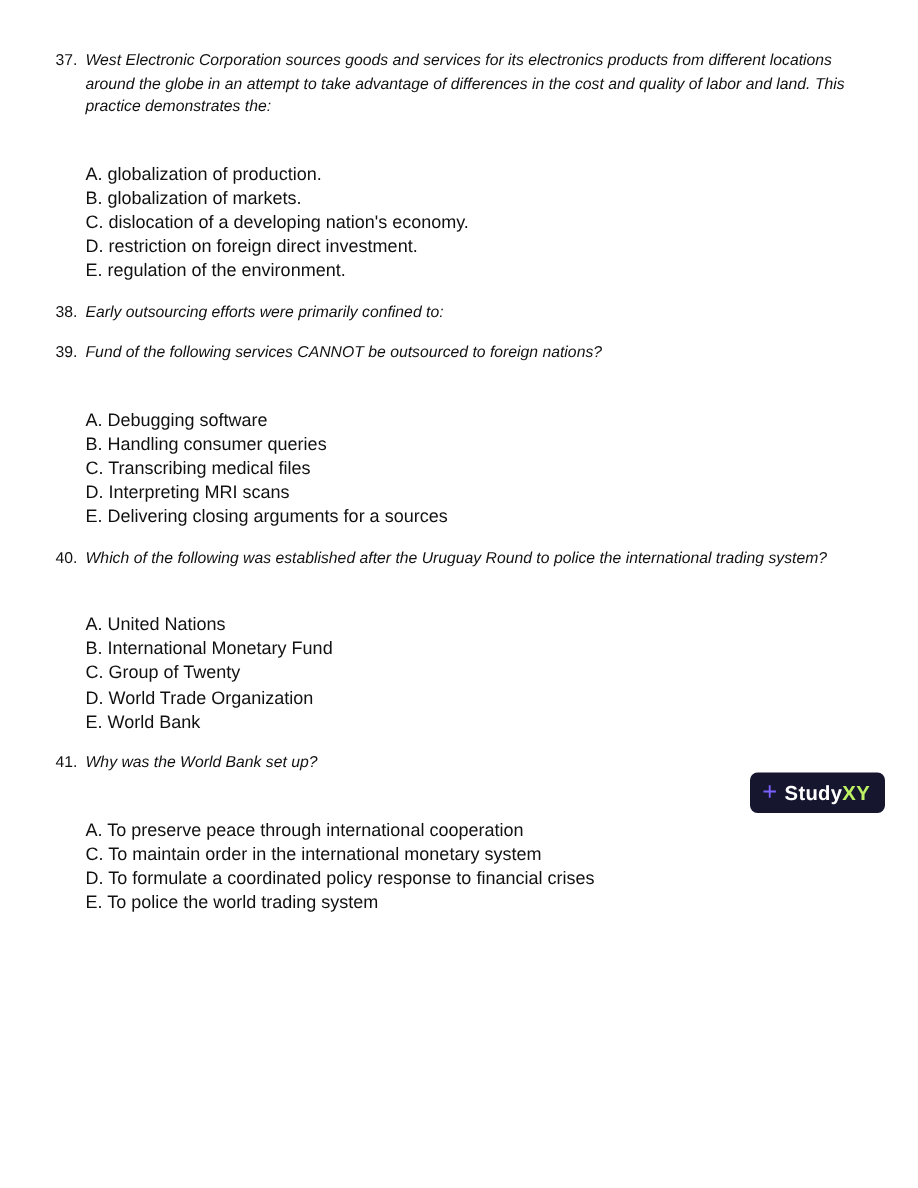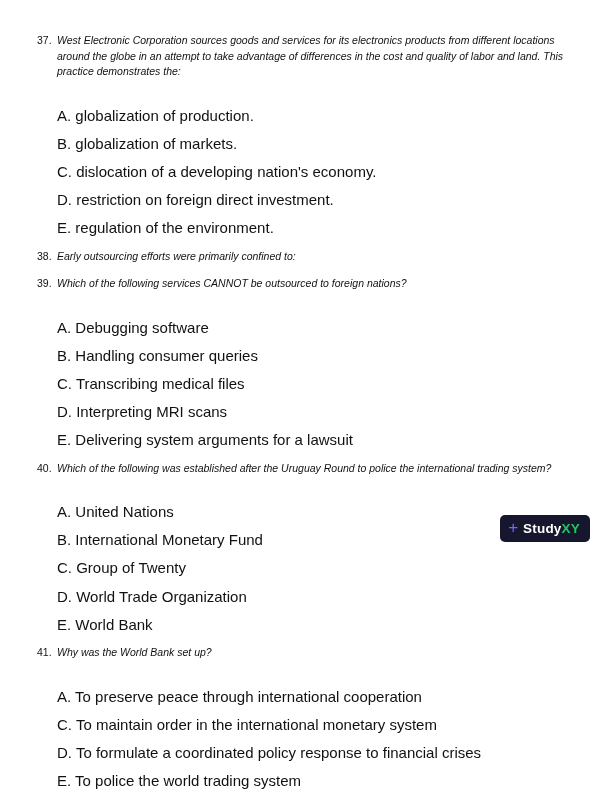--- a/index.html
+++ b/index.html
@@ -38,23 +38,22 @@
   .q-text {
     flex: 1;
     padding-right: 2px;
     font-style: italic;
   }
   .q-options {
     margin-top: 28px;
     margin-left: 20px;
   }
   .q-option {
-    font-size: 15px;
+    font-size: 12px;
     line-height: 16.2px;
-    margin-top: 12px;
   }
   .logo {
     position: absolute;
     right: 22px;
     bottom: 18px;
     height: 27px;
     padding: 0 10px 0 8px;
     border-radius: 5px;
     display: flex;
     align-items: center;
@@ -92,28 +91,28 @@
       </div>
       <div class="question">
         <div class="q-head">
           <span class="q-num">38.</span>
           <span class="q-text">Early outsourcing efforts were primarily confined to:</span>
         </div>
       </div>
       <div class="question">
         <div class="q-head">
           <span class="q-num">39.</span>
-          <span class="q-text">Which of the following services CANNOT be outsourced to foreign nations?</span>
+          <span class="q-text">Fund of the following services CANNOT be outsourced to foreign nations?</span>
         </div>
         <div class="q-options">
           <div class="q-option">A. Debugging software</div>
           <div class="q-option">B. Handling consumer queries</div>
           <div class="q-option">C. Transcribing medical files</div>
           <div class="q-option">D. Interpreting MRI scans</div>
-          <div class="q-option">E. Delivering system arguments for a lawsuit</div>
+          <div class="q-option">E. Delivering closing arguments for a sources</div>
         </div>
       </div>
       <div class="question">
         <div class="q-head">
           <span class="q-num">40.</span>
           <span class="q-text">Which of the following was established after the Uruguay Round to police the international trading system?</span>
         </div>
         <div class="q-options">
           <div class="q-option">A. United Nations</div>
           <div class="q-option">B. International Monetary Fund</div>
@@ -131,15 +130,15 @@
           <div class="q-option">A. To preserve peace through international cooperation</div>
           <div class="q-option">C. To maintain order in the international monetary system</div>
           <div class="q-option">D. To formulate a coordinated policy response to financial crises</div>
           <div class="q-option">E. To police the world trading system</div>
         </div>
       </div>
     </div>
 
   <div class="logo" id="studyxy-logo" style="background: rgb(22, 22, 47);">
     <span class="plus-icon" id="logo-plus" style="color: rgb(123, 97, 255);">+</span>
-    <span class="brand"><span id="brand-primary" style="color: rgb(255, 255, 255);">Study</span><span id="brand-secondary" style="color: #22c55e;">XY</span></span>
+    <span class="brand"><span id="brand-primary" style="color: rgb(255, 255, 255);">Study</span><span id="brand-secondary" style="color: #bef264;">XY</span></span>
   </div>
 </div>
 
 </body></html>

